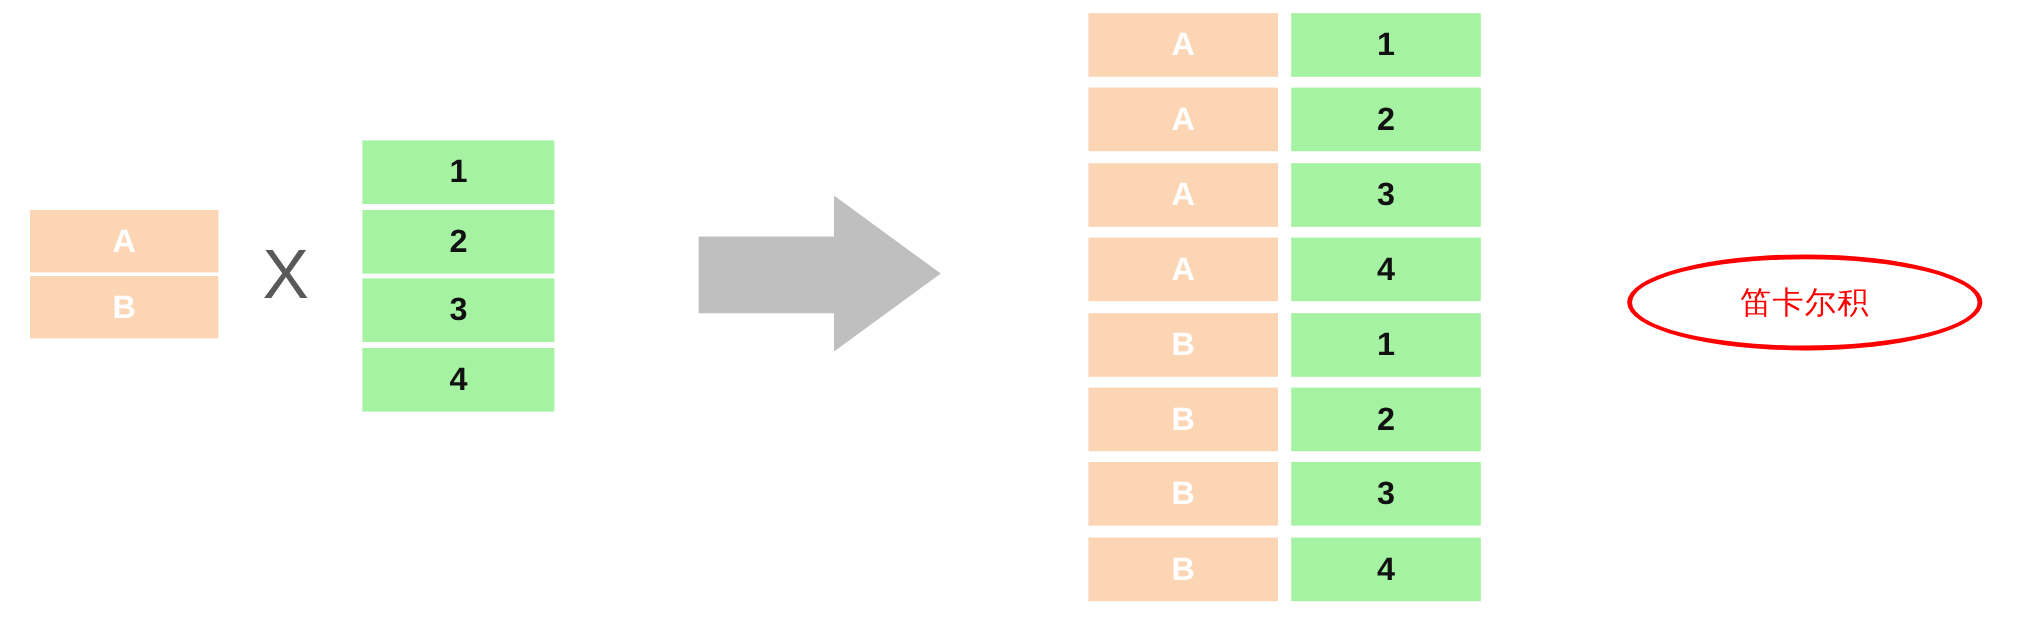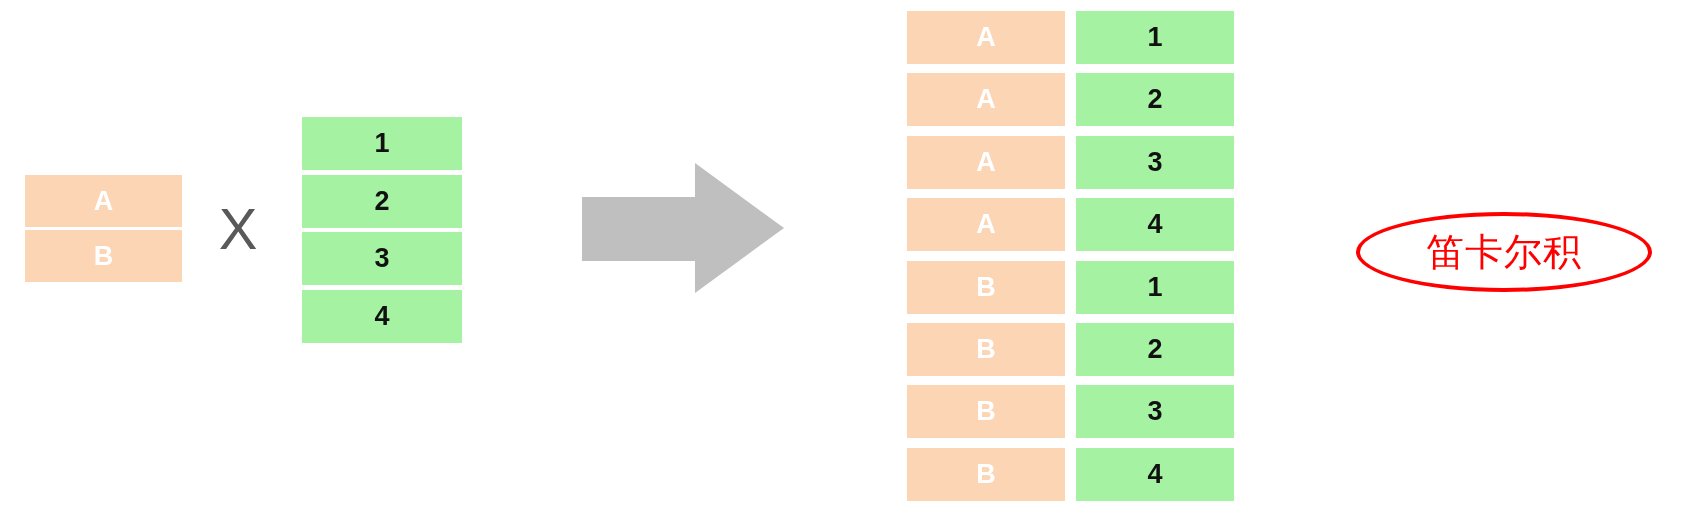--- a/index.html
+++ b/index.html
@@ -61,21 +61,21 @@
   .annotation-ellipse {
     position: absolute; left: 1356px; top: 212px;
     width: 296px; height: 80px;
     border: 4px solid var(--annotation, #FF0000);
     border-radius: 50%;
     box-sizing: border-box;
     display: flex; align-items: center; justify-content: center;
   }
   .annotation-label {
     color: var(--annotation, #FF0000);
-    font-size: 38px;
+    font-size: 26px;
     letter-spacing: 1px;
     white-space: nowrap;
   }
 </style>
 </head>
 <body>
 
 <div class="canvas">
 
   <div class="left-table">

